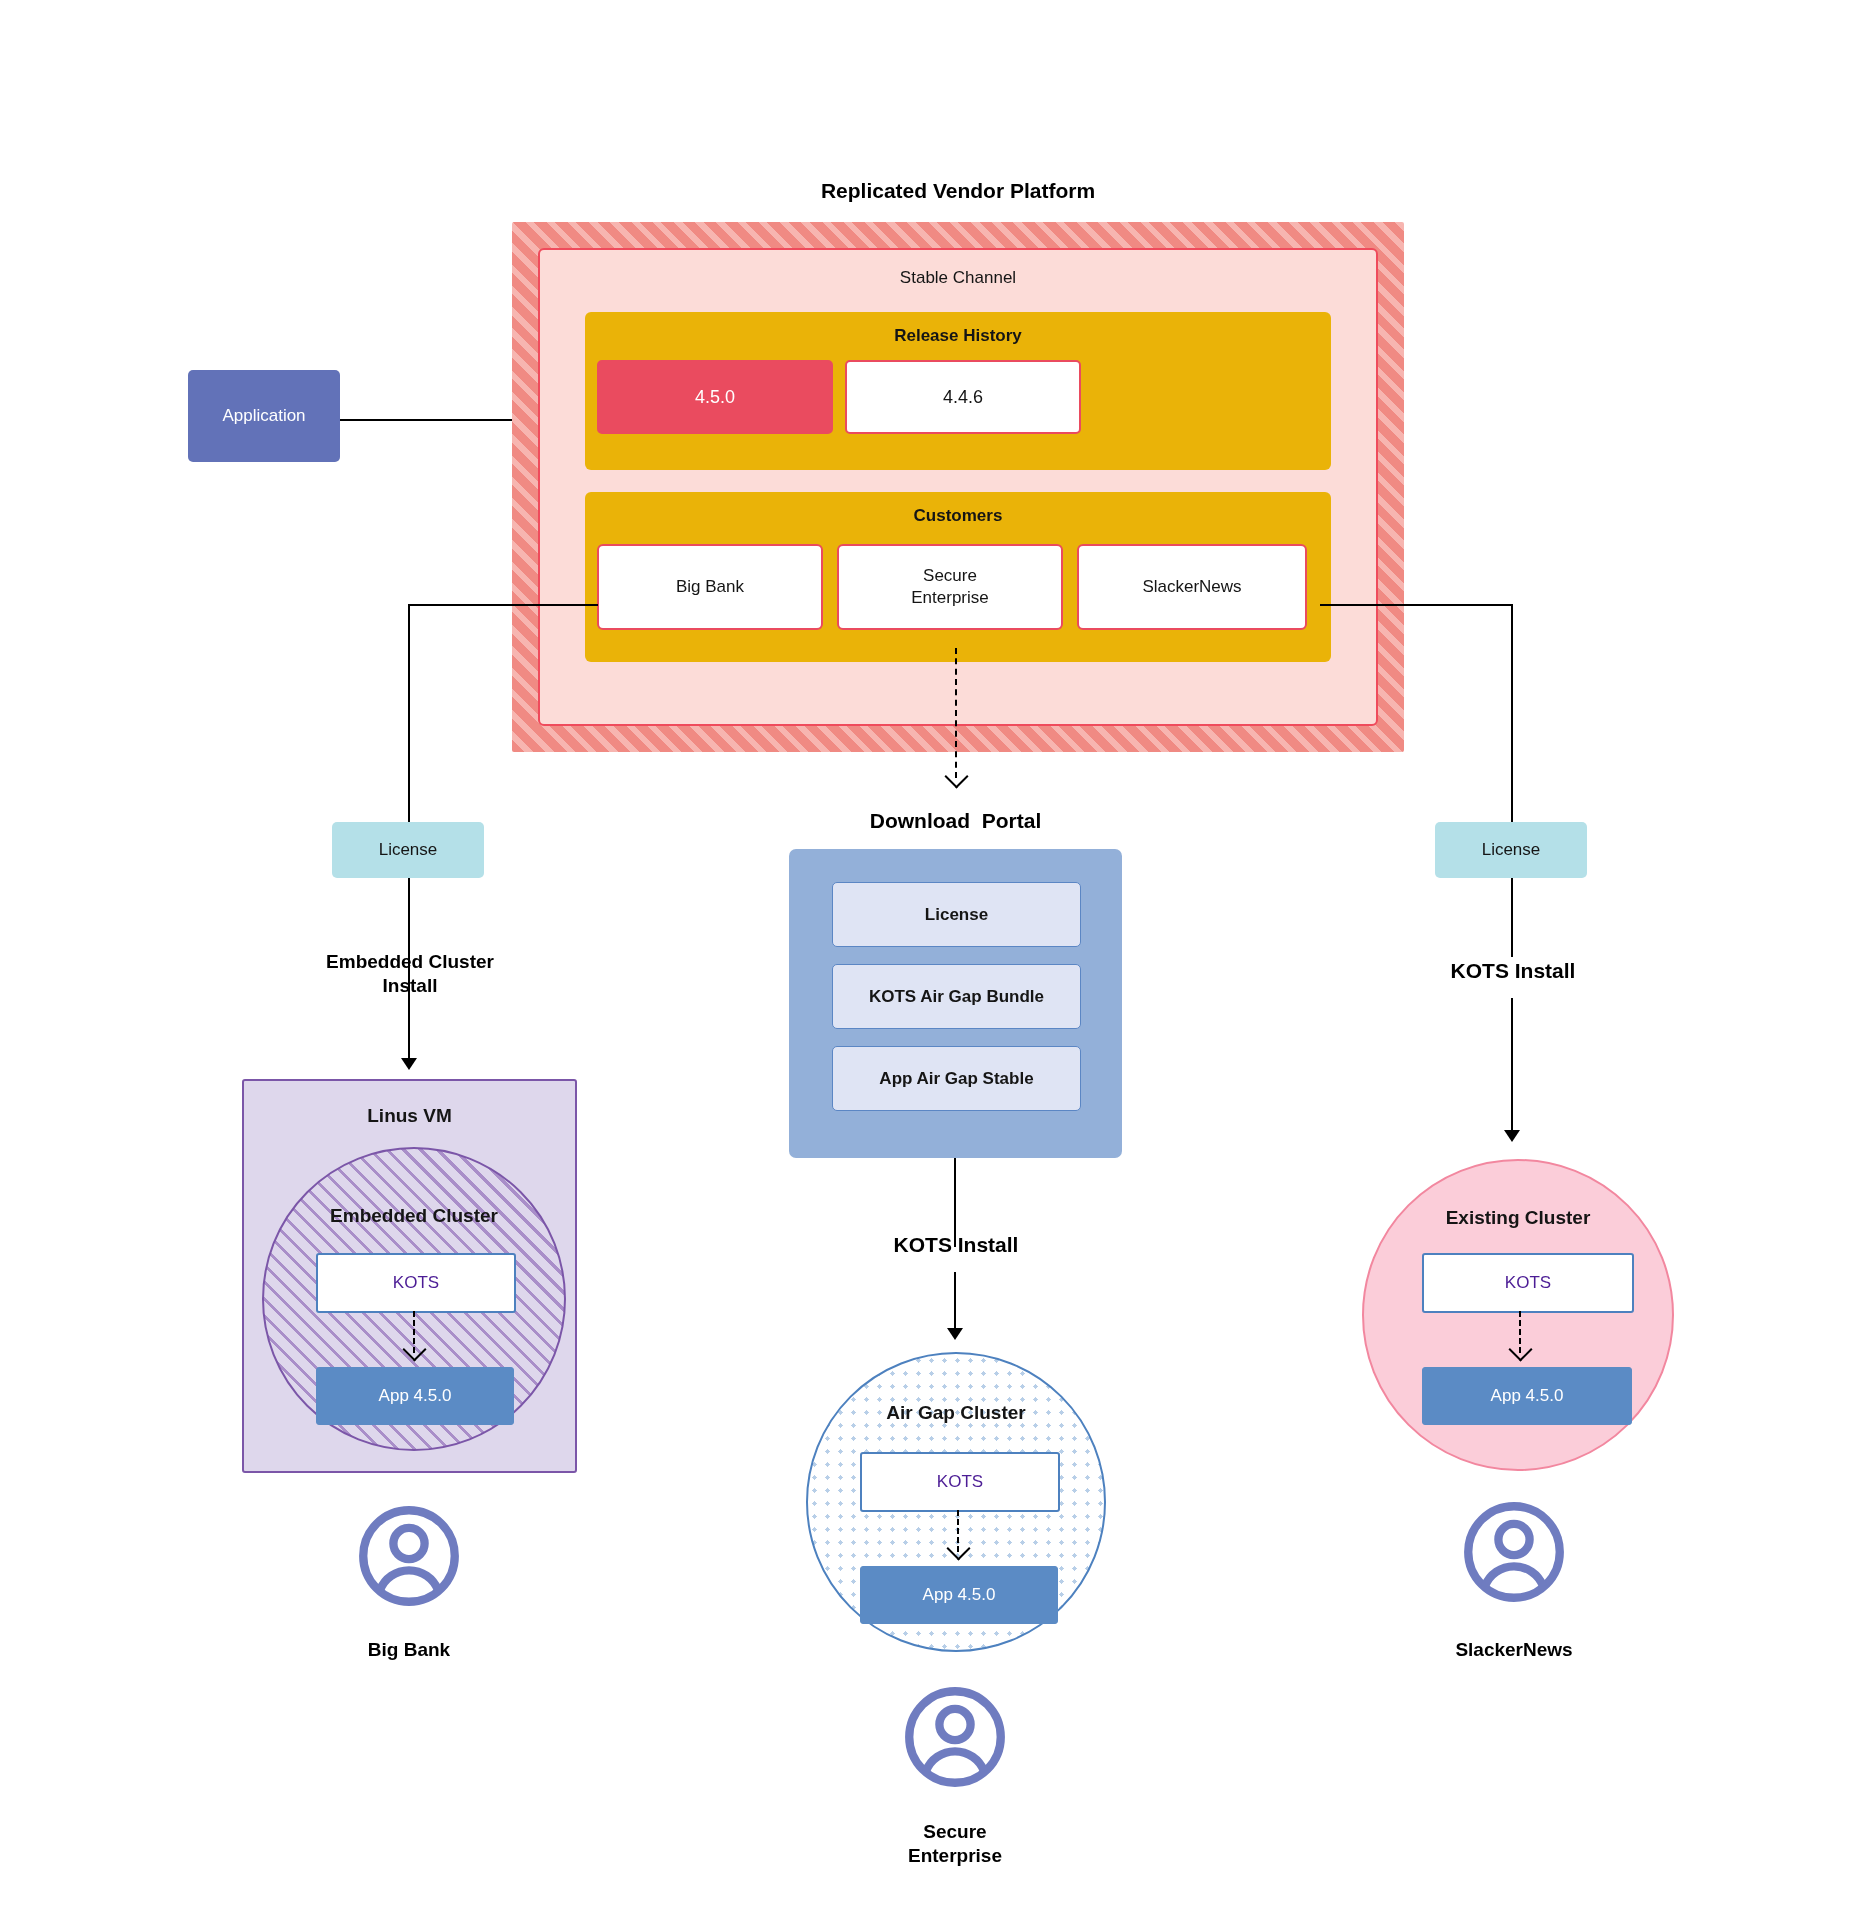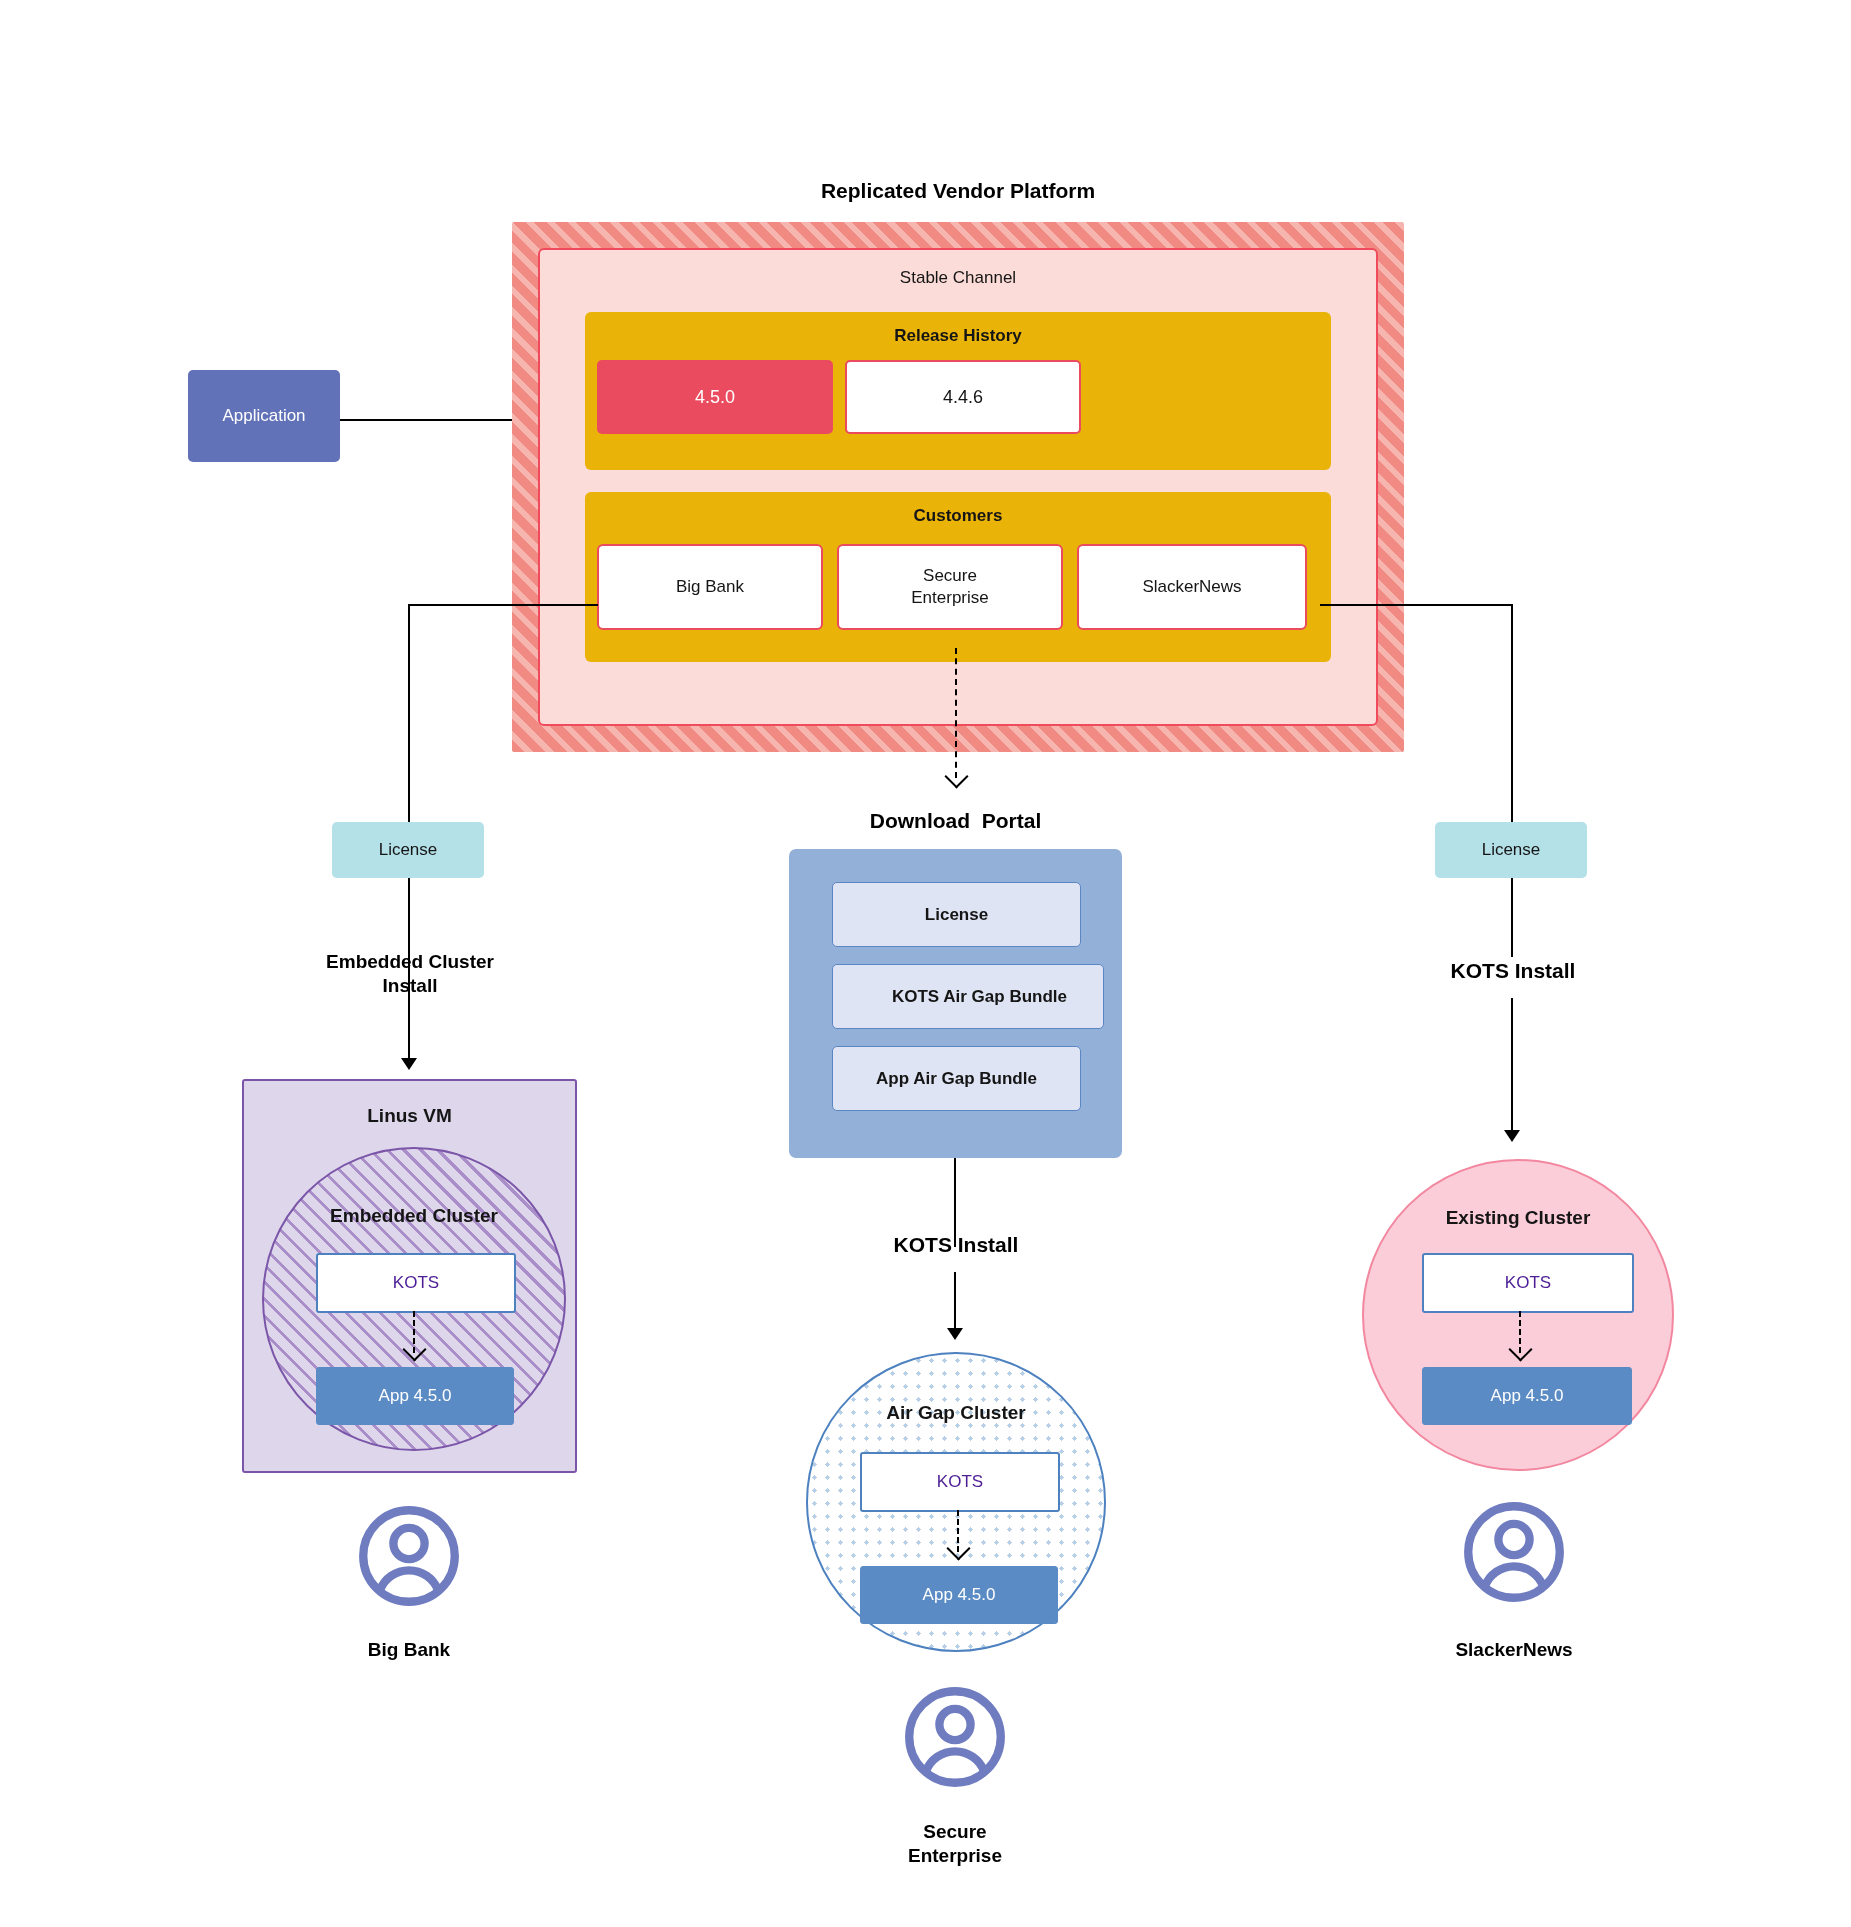--- a/index.html
+++ b/index.html
@@ -336,25 +336,25 @@
 
   <div class="dln-v" style="left:955px; top:648px; height:130px;"></div>
   <div class="arrow-open-down" style="left:948px; top:768px;"></div>
 
   <div class="lbl title-lg" style="left:789px; top:808px; width:333px;">Download  Portal</div>
 
   <div class="abs" id="download-portal">
     <div class="portal-item" style="top:33px;">
       <span>License</span>
     </div>
-    <div class="portal-item" style="top:115px;padding-left:23px;">
+    <div class="portal-item" style="top:115px;">
       <span>KOTS Air Gap Bundle</span>
     </div>
     <div class="portal-item" style="top:197px;">
-      <span>App Air Gap Bundle</span>
+      <span>App Air Gap Stable</span>
     </div>
   </div>
 
   <div class="ln ln-v" style="left:954px; top:1158px; height:89px;"></div>
   <div class="lbl title-lg" style="left:806px; top:1232px; width:300px;">KOTS Install</div>
   <div class="ln ln-v" style="left:954px; top:1272px; height:60px;"></div>
   <div class="arrow-down" style="left:947px; top:1328px;"></div>
 
   <div class="abs" id="airgap-cluster">
     <div class="cluster-title" style="top:48px;">Air Gap Cluster</div>

